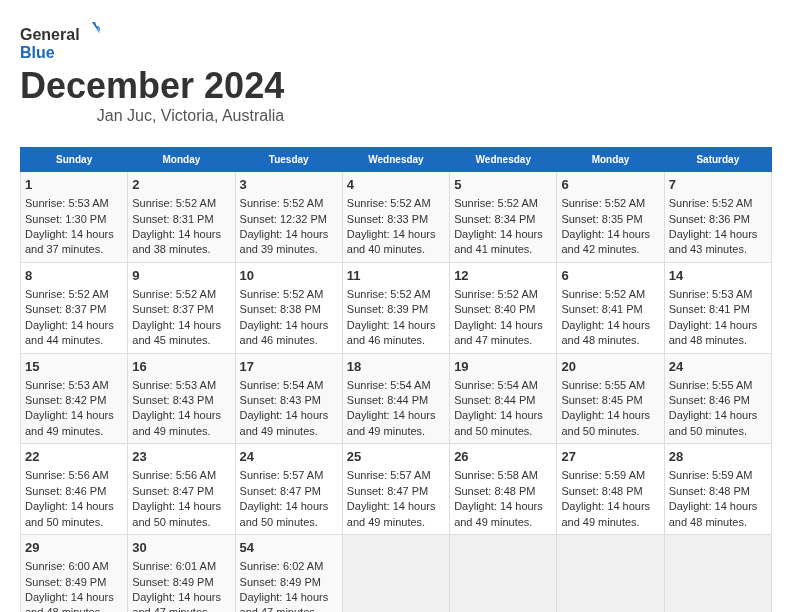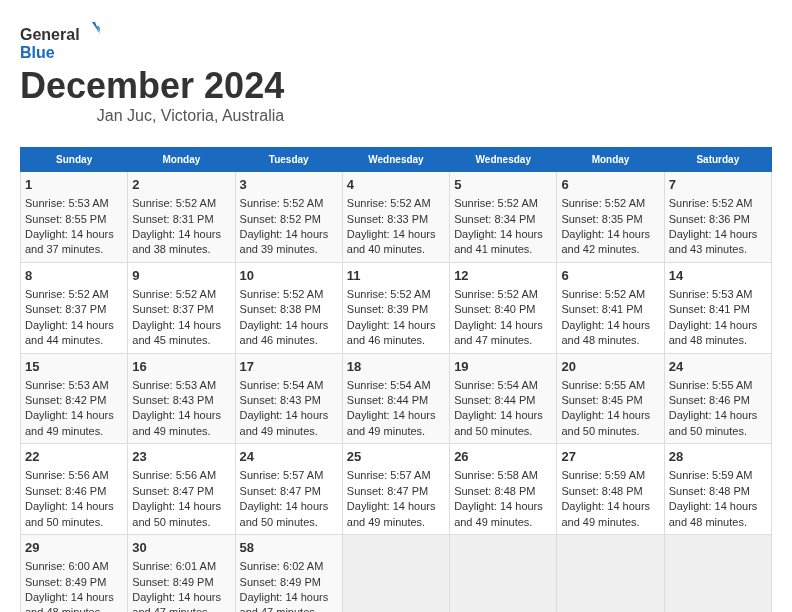--- a/index.html
+++ b/index.html
@@ -101,23 +101,23 @@
         <th>Monday</th>
         <th>Tuesday</th>
         <th>Wednesday</th>
         <th>Wednesday</th>
         <th>Monday</th>
         <th>Saturday</th>
       </tr>
   </thead>
   <tbody id="calendar-body">
   <tr>
-        <td><span class="day-num">1</span><span>Sunrise: 5:53 AM</span><br><span>Sunset: 8:55 PM</span><br><span>Daylight: 14 hours</span><br><span>and 37 minutes.</span></td>
+        <td><span class="day-num">1</span><span>Sunrise: 5:53 AM</span><br><span>Sunset: 1:30 PM</span><br><span>Daylight: 14 hours</span><br><span>and 37 minutes.</span></td>
         <td><span class="day-num">2</span><span>Sunrise: 5:52 AM</span><br><span>Sunset: 8:31 PM</span><br><span>Daylight: 14 hours</span><br><span>and 38 minutes.</span></td>
-        <td><span class="day-num">3</span><span>Sunrise: 5:52 AM</span><br><span>Sunset: 8:52 PM</span><br><span>Daylight: 14 hours</span><br><span>and 39 minutes.</span></td>
+        <td><span class="day-num">3</span><span>Sunrise: 5:52 AM</span><br><span>Sunset: 12:32 PM</span><br><span>Daylight: 14 hours</span><br><span>and 39 minutes.</span></td>
         <td><span class="day-num">4</span><span>Sunrise: 5:52 AM</span><br><span>Sunset: 8:33 PM</span><br><span>Daylight: 14 hours</span><br><span>and 40 minutes.</span></td>
         <td><span class="day-num">5</span><span>Sunrise: 5:52 AM</span><br><span>Sunset: 8:34 PM</span><br><span>Daylight: 14 hours</span><br><span>and 41 minutes.</span></td>
         <td><span class="day-num">6</span><span>Sunrise: 5:52 AM</span><br><span>Sunset: 8:35 PM</span><br><span>Daylight: 14 hours</span><br><span>and 42 minutes.</span></td>
         <td><span class="day-num">7</span><span>Sunrise: 5:52 AM</span><br><span>Sunset: 8:36 PM</span><br><span>Daylight: 14 hours</span><br><span>and 43 minutes.</span></td>
       </tr>
       <tr>
         <td><span class="day-num">8</span><span>Sunrise: 5:52 AM</span><br><span>Sunset: 8:37 PM</span><br><span>Daylight: 14 hours</span><br><span>and 44 minutes.</span></td>
         <td><span class="day-num">9</span><span>Sunrise: 5:52 AM</span><br><span>Sunset: 8:37 PM</span><br><span>Daylight: 14 hours</span><br><span>and 45 minutes.</span></td>
         <td><span class="day-num">10</span><span>Sunrise: 5:52 AM</span><br><span>Sunset: 8:38 PM</span><br><span>Daylight: 14 hours</span><br><span>and 46 minutes.</span></td>
         <td><span class="day-num">11</span><span>Sunrise: 5:52 AM</span><br><span>Sunset: 8:39 PM</span><br><span>Daylight: 14 hours</span><br><span>and 46 minutes.</span></td>
@@ -139,20 +139,20 @@
         <td><span class="day-num">23</span><span>Sunrise: 5:56 AM</span><br><span>Sunset: 8:47 PM</span><br><span>Daylight: 14 hours</span><br><span>and 50 minutes.</span></td>
         <td><span class="day-num">24</span><span>Sunrise: 5:57 AM</span><br><span>Sunset: 8:47 PM</span><br><span>Daylight: 14 hours</span><br><span>and 50 minutes.</span></td>
         <td><span class="day-num">25</span><span>Sunrise: 5:57 AM</span><br><span>Sunset: 8:47 PM</span><br><span>Daylight: 14 hours</span><br><span>and 49 minutes.</span></td>
         <td><span class="day-num">26</span><span>Sunrise: 5:58 AM</span><br><span>Sunset: 8:48 PM</span><br><span>Daylight: 14 hours</span><br><span>and 49 minutes.</span></td>
         <td><span class="day-num">27</span><span>Sunrise: 5:59 AM</span><br><span>Sunset: 8:48 PM</span><br><span>Daylight: 14 hours</span><br><span>and 49 minutes.</span></td>
         <td><span class="day-num">28</span><span>Sunrise: 5:59 AM</span><br><span>Sunset: 8:48 PM</span><br><span>Daylight: 14 hours</span><br><span>and 48 minutes.</span></td>
       </tr>
       <tr>
         <td><span class="day-num">29</span><span>Sunrise: 6:00 AM</span><br><span>Sunset: 8:49 PM</span><br><span>Daylight: 14 hours</span><br><span>and 48 minutes.</span></td>
         <td><span class="day-num">30</span><span>Sunrise: 6:01 AM</span><br><span>Sunset: 8:49 PM</span><br><span>Daylight: 14 hours</span><br><span>and 47 minutes.</span></td>
-        <td><span class="day-num">58</span><span>Sunrise: 6:02 AM</span><br><span>Sunset: 8:49 PM</span><br><span>Daylight: 14 hours</span><br><span>and 47 minutes.</span></td>
+        <td><span class="day-num">54</span><span>Sunrise: 6:02 AM</span><br><span>Sunset: 8:49 PM</span><br><span>Daylight: 14 hours</span><br><span>and 47 minutes.</span></td>
         <td class="empty-cell"></td>
         <td class="empty-cell"></td>
         <td class="empty-cell"></td>
         <td class="empty-cell"></td>
       </tr>
     </tbody>
 </table>
 
 </body></html>

